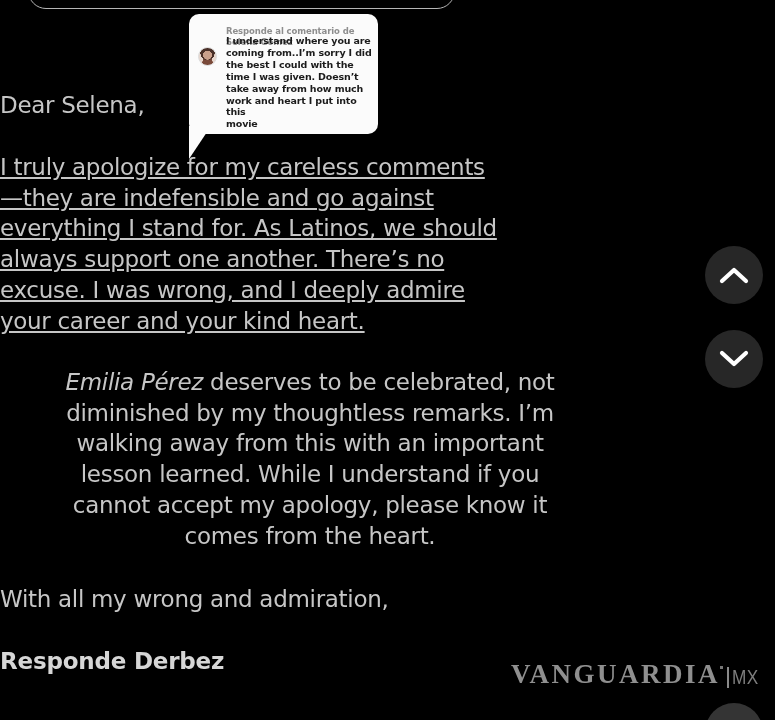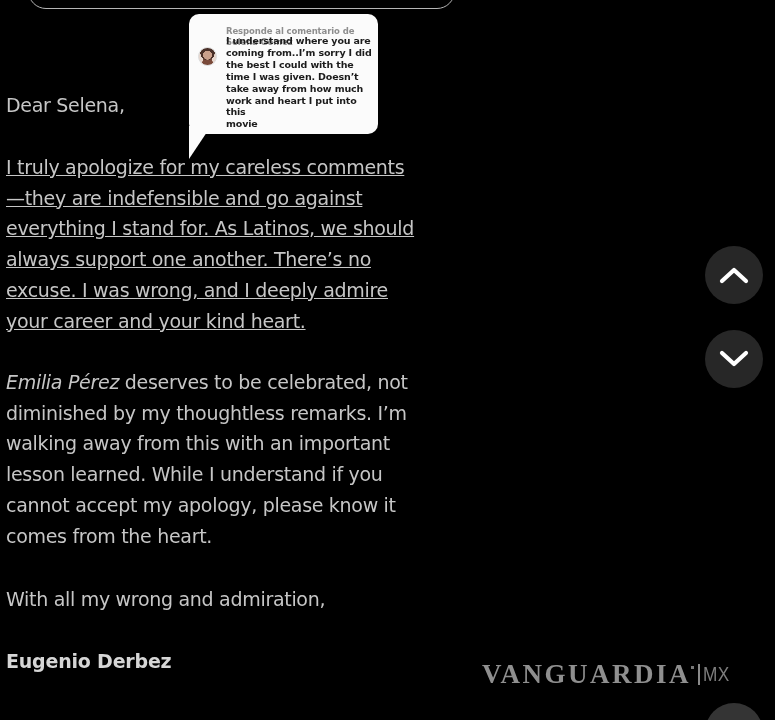--- a/index.html
+++ b/index.html
@@ -68,31 +68,31 @@
     line-height: 11.9px;
     letter-spacing: -0.15px;
     color: #1b1b1b;
     font-weight: bold;
     white-space: pre-line;
   }
 
   
   .letter {
     position: absolute;
-    left: 6px;
+    left: 0;
     color: #c6c6c6;
-    font-size: 19px;
+    font-size: 23px;
     line-height: 30.7px;
     letter-spacing: -0.3px;
     white-space: pre-line;
     width: 620px;
   }
   .salutation  { top: 90px; }
   .paragraph-1 { top: 152px; text-decoration: underline; }
-  .paragraph-2 { top: 367px; }
+  .paragraph-2 { top: 367px; text-align: center; }
   .closing     { top: 584px; }
   .signature   { top: 646px; font-weight: bold; color: #d6d6d6; letter-spacing: -0.2px; }
   .italic { font-style: italic; }
 
   
   .nav-btn {
     position: absolute;
     left: 705px;
     width: 58px; height: 58px;
     border-radius: 50%;
@@ -105,24 +105,24 @@
     padding: 0;
   }
   .nav-up   { top: 246px; }
   .nav-down { top: 330px; }
   .nav-peek { top: 703px; background: #343434; }
   .nav-btn svg { display: block; }
 
   
   .watermark {
     position: absolute;
-    left: 482px; top: 660px;
+    left: 511px; top: 660px;
     height: 28px;
     display: flex;
-    align-items: center;
+    align-items: flex-end;
   }
   .wm-brand {
     font-family: "Liberation Serif", "DejaVu Serif", serif;
     font-weight: bold;
     font-size: 27px;
     letter-spacing: 2.5px;
     color: #8f8f8f;
     line-height: 28px;
   }
   .wm-dot {
@@ -173,21 +173,21 @@
 always support one another. There’s no
 excuse. I was wrong, and I deeply admire
 your career and your kind heart.</div>
 <div class="letter paragraph-2"><span class="italic">Emilia Pérez</span><span> deserves to be celebrated, not
 diminished by my thoughtless remarks. I’m
 walking away from this with an important
 lesson learned. While I understand if you
 cannot accept my apology, please know it
 comes from the heart.</span></div>
 <div class="letter closing">With all my wrong and admiration,</div>
-<div class="letter signature">Eugenio Derbez</div>
+<div class="letter signature">Responde Derbez</div>
 
 <button class="nav-btn nav-up">
   <span>
     <svg width="34" height="20" viewBox="0 0 34 20">
       <polyline points="5,16 17,5 29,16" fill="none" stroke="#ffffff" stroke-width="4.2" stroke-linecap="round" stroke-linejoin="round"></polyline>
     </svg>
   </span>
 </button>
 <button class="nav-btn nav-down">
   <span>

